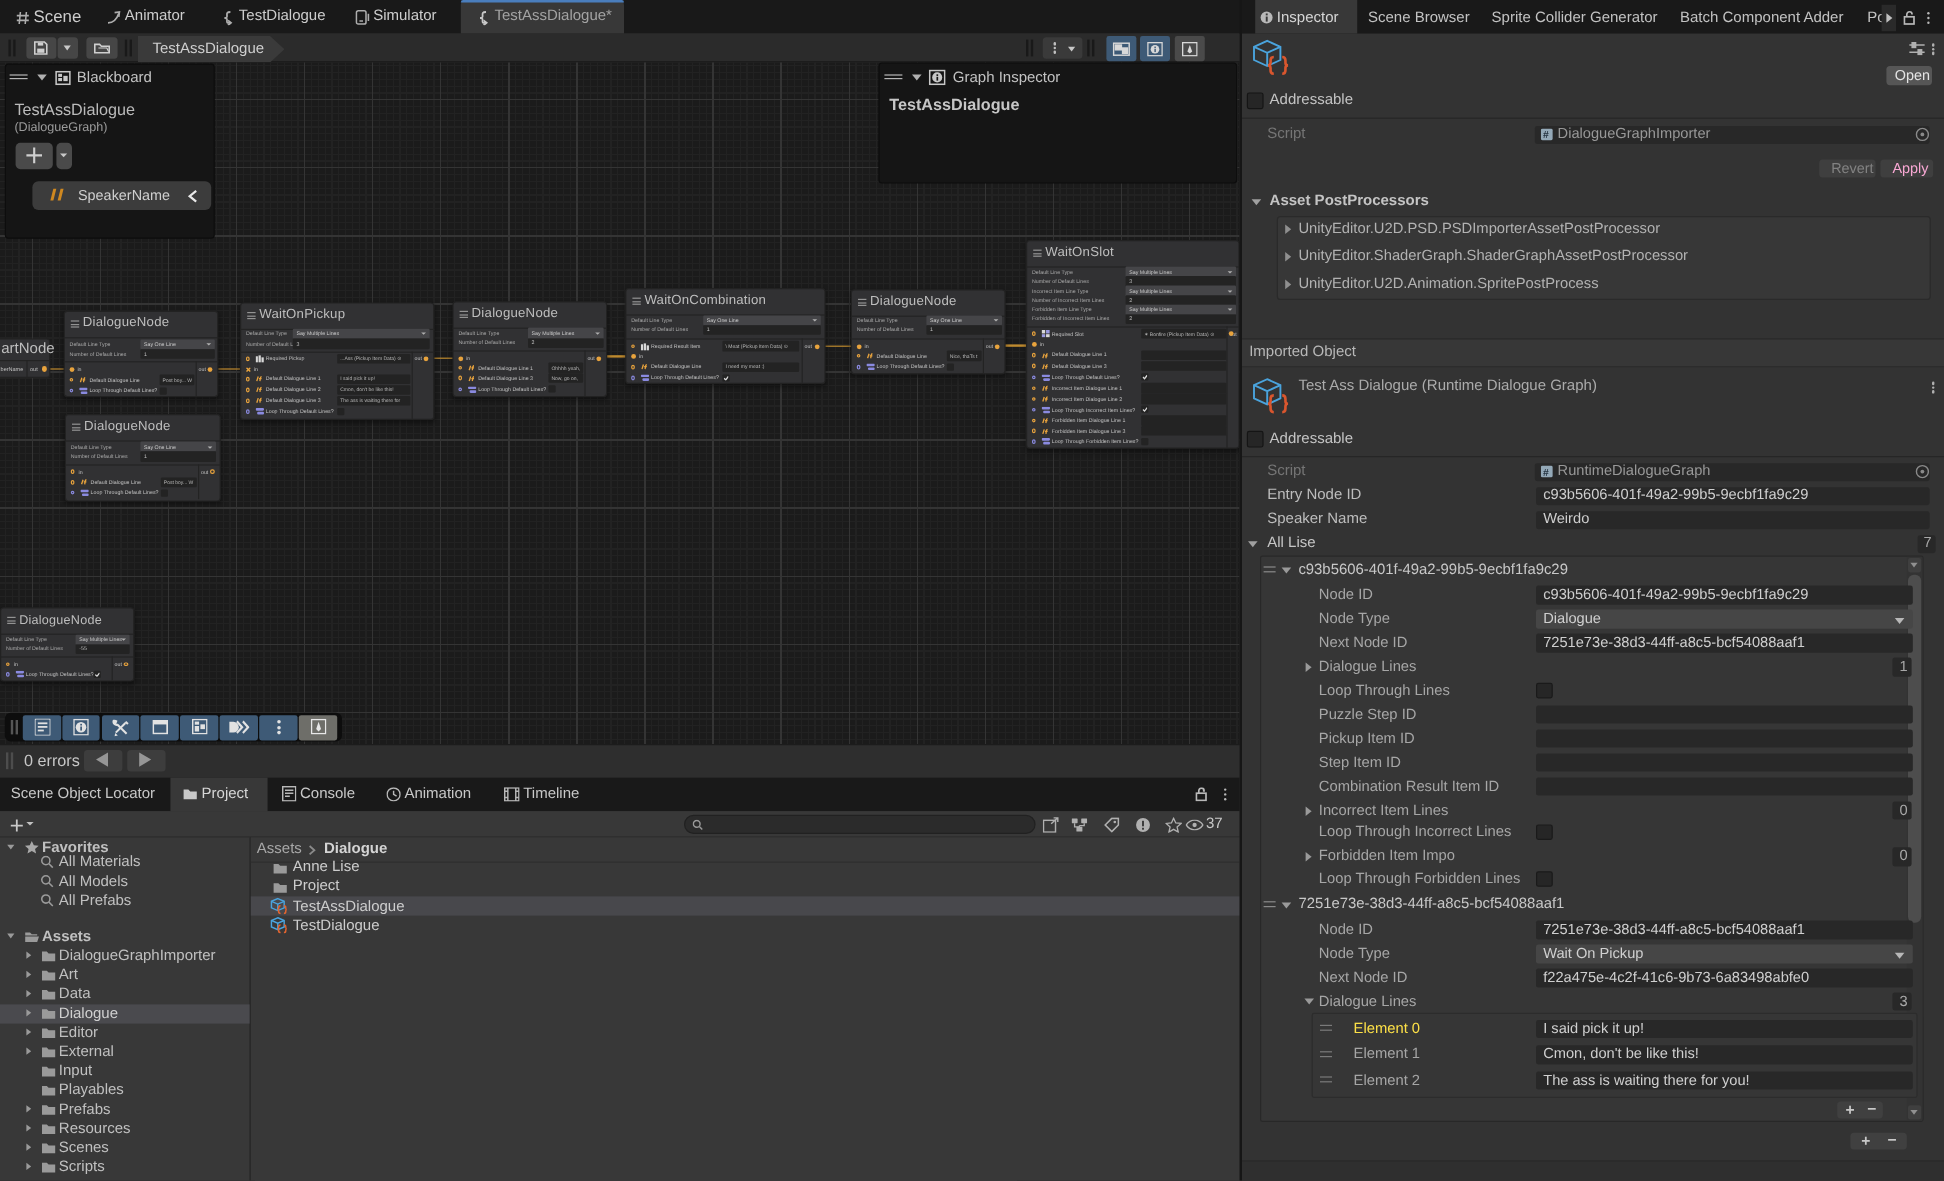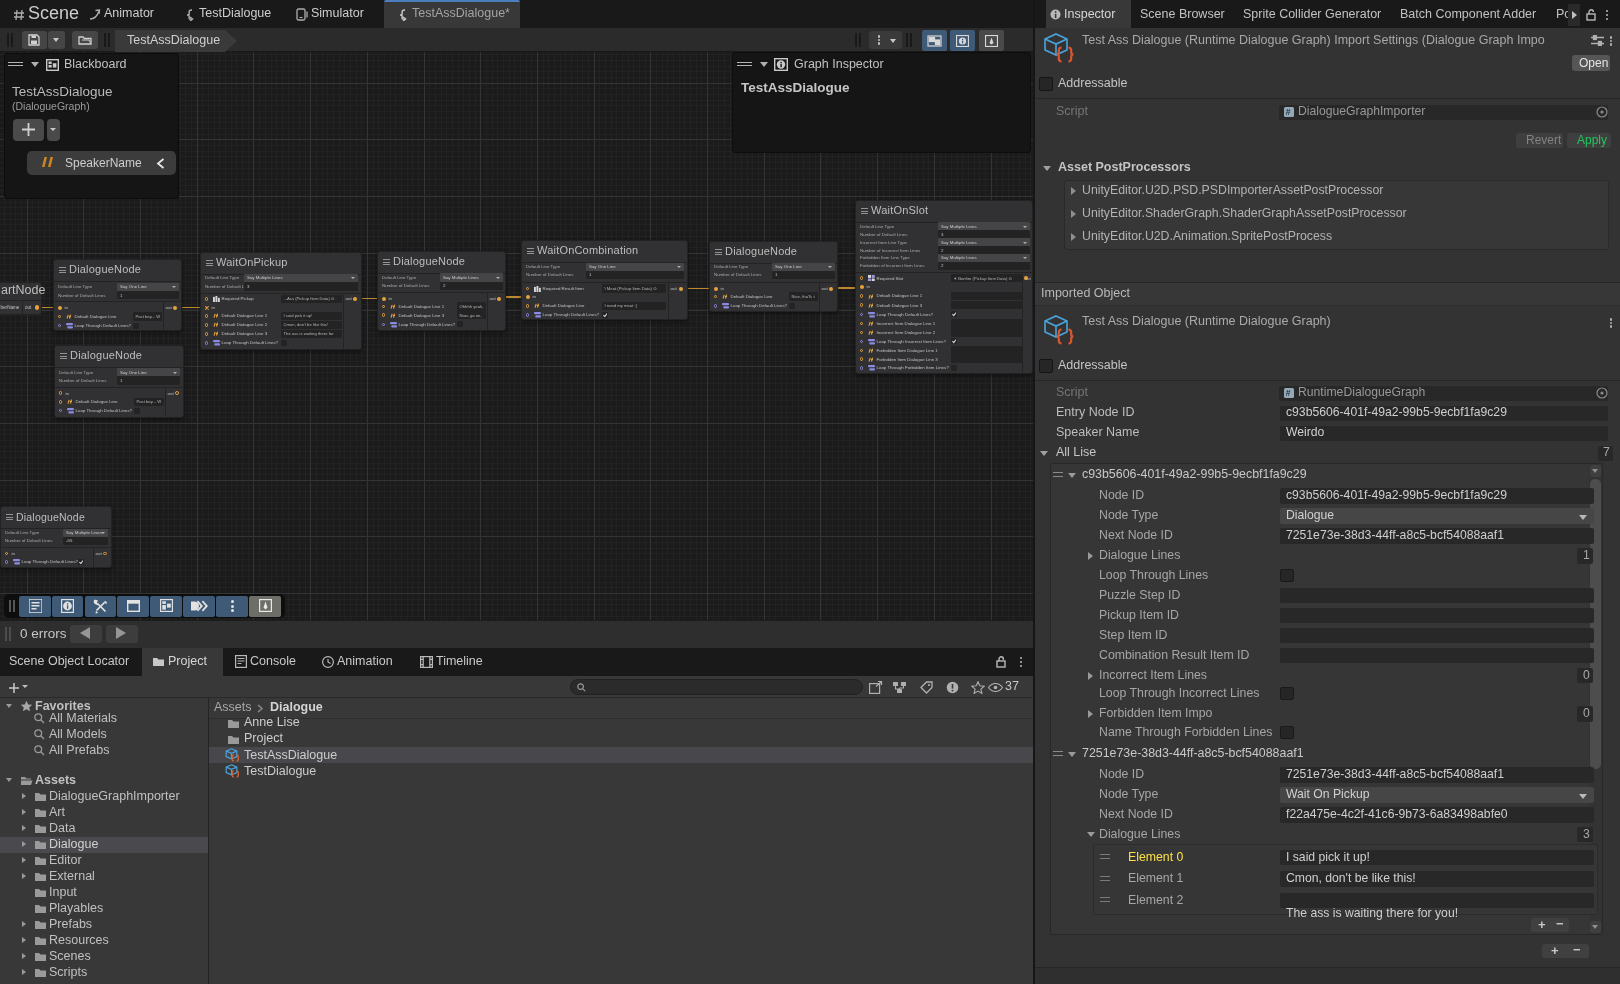--- a/index.html
+++ b/index.html
@@ -4,21 +4,21 @@
 .abs{position:absolute;box-sizing:border-box;}
 #page{position:relative;width:1620px;height:984px;overflow:hidden;background:#333333;}
 </style></head><body>
 <div id="page">
 <div class="abs " style="left:0px;top:0px;width:1620px;height:28px;background:#191919;"></div>
 <svg class="abs" style="left:13px;top:9px" width="12" height="12" viewBox="0 0 12 12">
       <g stroke="#adadad" stroke-width="1.3" fill="none">
         <path d="M4 1 L3 11 M9 1 L8 11 M1 4 L11 4 M1 8 L11 8"></path>
       </g>
     </svg>
-<div class="abs " style="left:28px;top:6.2px;font-size:18px;line-height:15.5px;color:#cdcdcd;font-weight:400;white-space:nowrap;">Scene</div>
+<div class="abs " style="left:28px;top:6.2px;font-size:14px;line-height:15.5px;color:#cdcdcd;font-weight:400;white-space:nowrap;">Scene</div>
 <svg class="abs" style="left:89px;top:9px" width="12" height="11" viewBox="0 0 12 11">
       <g stroke="#adadad" stroke-width="1.4" fill="none">
         <path d="M1 10 C4 10 8 8 10 2"></path>
         <path d="M6.5 1.5 L10.5 1 L10 5" fill="none"></path>
       </g>
     </svg>
 <div class="abs " style="left:104px;top:6.2px;font-size:12.5px;line-height:15.5px;color:#cdcdcd;font-weight:400;white-space:nowrap;">Animator</div>
 <svg class="abs" style="left:183px;top:8px" width="11" height="13" viewBox="0 0 11 13">
       <g stroke="#adadad" stroke-width="1.5" fill="none">
         <path d="M9 2 C3 2 9 7 4 7 C9 7 3 12 9 11"></path>
@@ -919,21 +919,20 @@
 <svg class="abs" style="left:1043px;top:32px" width="31" height="31" viewBox="0 0 31 31">
       <g stroke="#4aa3dc" stroke-width="1.6" fill="none">
  <path d="M13 2 L24 7 V18 L13 23 L2 18 V7 Z"></path>
         <path d="M2 7 L13 12 L24 7 M13 12 V23"></path>
       </g>
  <g stroke="#d9562e" stroke-width="2.2" fill="none">
  <path d="M18.5 15.5 Q15.8 15.5 15.8 18.5 L15.8 20.3 Q15.8 22.5 13.6 22.5 Q15.8 22.5 15.8 24.7 L15.8 26.5 Q15.8 29.5 18.5 29.5"></path>
  <path d="M25.5 15.5 Q28.2 15.5 28.2 18.5 L28.2 20.3 Q28.2 22.5 30.4 22.5 Q28.2 22.5 28.2 24.7 L28.2 26.5 Q28.2 29.5 25.5 29.5"></path>
       </g>
     </svg>
-<div class="abs" style="left:1082px;top:33px;width:505px;height:15px;overflow:hidden;font-size:12.5px;color:#a8a8a8;white-space:nowrap;">Test Ass Dialogue (Runtime Dialogue Graph) Import Settings (Dialogue Graph Impo</div>
 <svg class="abs" style="left:1591px;top:35px" width="13" height="11" viewBox="0 0 13 11">
       <g stroke="#b0b0b0" stroke-width="1.3">
         <path d="M0 2.5 H13 M0 8.5 H13"></path>
         <rect x="2.5" y="0.5" width="2.8" height="4" fill="#b0b0b0"></rect>
         <rect x="7.5" y="6.5" width="2.8" height="4" fill="#b0b0b0"></rect>
       </g>
     </svg>
 <div class="abs " style="left:1609.8px;top:36.199999999999996px;width:2.4px;height:2.4px;border-radius:50%;background:#b0b0b0;"></div>
 <div class="abs " style="left:1609.8px;top:39.8px;width:2.4px;height:2.4px;border-radius:50%;background:#b0b0b0;"></div>
 <div class="abs " style="left:1609.8px;top:43.4px;width:2.4px;height:2.4px;border-radius:50%;background:#b0b0b0;"></div>
@@ -949,21 +948,21 @@
       <text x="1.8" y="8.4" font-size="8.6" font-weight="700" fill="#253341" font-family="Liberation Sans">#</text>
     </svg>
 <div class="abs " style="left:1298px;top:104.4px;font-size:12.2px;line-height:15.127999999999998px;color:#989898;font-weight:400;white-space:nowrap;">DialogueGraphImporter</div>
 <svg class="abs" style="left:1596px;top:106px" width="12" height="12" viewBox="0 0 12 12">
       <circle cx="6" cy="6" r="5" fill="none" stroke="#8a8a8a" stroke-width="1.2"></circle>
       <circle cx="6" cy="6" r="1.6" fill="#8a8a8a"></circle>
     </svg>
 <div class="abs " style="left:1516px;top:132.5px;width:47px;height:15.5px;background:#3f3f3f;border-radius:3px;"></div>
 <div class="abs " style="left:1526px;top:132.6px;font-size:12px;line-height:14.879999999999999px;color:#828282;font-weight:400;white-space:nowrap;">Revert</div>
 <div class="abs " style="left:1567px;top:132.5px;width:44px;height:15.5px;background:#3f3f3f;border-radius:3px;"></div>
-<div class="abs " style="left:1577px;top:132.6px;font-size:12px;line-height:14.879999999999999px;color:#22c55e;font-weight:400;white-space:nowrap;">Apply</div>
+<div class="abs " style="left:1577px;top:132.6px;font-size:12px;line-height:14.879999999999999px;color:#f9a8d4;font-weight:400;white-space:nowrap;">Apply</div>
 <div class="abs " style="left:1043.0px;top:165.5px;width:0px;height:0px;border-left:4.0px solid transparent;border-right:4.0px solid transparent;border-top:5px solid #a0a0a0;width:0;height:0;"></div>
 <div class="abs " style="left:1058px;top:160.2px;font-size:12.5px;line-height:15.5px;color:#c4c4c4;font-weight:700;white-space:nowrap;">Asset PostProcessors</div>
 <div class="abs " style="left:1064px;top:180px;width:545px;height:70px;background:#373737;border:1px solid #2a2a2a;border-radius:3px;"></div>
 <div class="abs " style="left:1070.5px;top:186.5px;width:0px;height:0px;border-top:4.0px solid transparent;border-bottom:4.0px solid transparent;border-left:5px solid #8f8f8f;width:0;height:0;"></div>
 <div class="abs " style="left:1082px;top:182.9px;font-size:12.3px;line-height:15.252px;color:#b2b2b2;font-weight:400;white-space:nowrap;">UnityEditor.U2D.PSD.PSDImporterAssetPostProcessor</div>
 <div class="abs " style="left:1070.5px;top:209.5px;width:0px;height:0px;border-top:4.0px solid transparent;border-bottom:4.0px solid transparent;border-left:5px solid #8f8f8f;width:0;height:0;"></div>
 <div class="abs " style="left:1082px;top:205.9px;font-size:12.3px;line-height:15.252px;color:#b2b2b2;font-weight:400;white-space:nowrap;">UnityEditor.ShaderGraph.ShaderGraphAssetPostProcessor</div>
 <div class="abs " style="left:1070.5px;top:232.5px;width:0px;height:0px;border-top:4.0px solid transparent;border-bottom:4.0px solid transparent;border-left:5px solid #8f8f8f;width:0;height:0;"></div>
 <div class="abs " style="left:1082px;top:228.9px;font-size:12.3px;line-height:15.252px;color:#b2b2b2;font-weight:400;white-space:nowrap;">UnityEditor.U2D.Animation.SpritePostProcess</div>
 <div class="abs " style="left:1035px;top:282px;width:585px;height:1px;background:#262626;"></div>
@@ -1046,21 +1045,21 @@
 <div class="abs " style="left:1087.5px;top:671.5px;width:0px;height:0px;border-top:4.0px solid transparent;border-bottom:4.0px solid transparent;border-left:5px solid #9a9a9a;width:0;height:0;"></div>
 <div class="abs " style="left:1099px;top:667.9px;font-size:12.3px;line-height:15.252px;color:#a6a6a6;font-weight:400;white-space:nowrap;">Incorrect Item Lines</div>
 <div class="abs " style="left:1577px;top:667.7px;width:16px;height:15.5px;background:#282828;border-radius:2px;"></div>
 <div class="abs " style="left:1583px;top:667.9px;font-size:12.2px;line-height:15.127999999999998px;color:#a8a8a8;font-weight:400;white-space:nowrap;">0</div>
 <div class="abs " style="left:1099px;top:685.9px;font-size:12.3px;line-height:15.252px;color:#a6a6a6;font-weight:400;white-space:nowrap;">Loop Through Incorrect Lines</div>
 <div class="abs " style="left:1280px;top:686.5px;width:13.5px;height:13.5px;background:#262626;border:1px solid #1a1a1a;border-radius:2px;"></div>
 <div class="abs " style="left:1087.5px;top:710.0px;width:0px;height:0px;border-top:4.0px solid transparent;border-bottom:4.0px solid transparent;border-left:5px solid #9a9a9a;width:0;height:0;"></div>
 <div class="abs " style="left:1099px;top:706.4px;font-size:12.3px;line-height:15.252px;color:#a6a6a6;font-weight:400;white-space:nowrap;">Forbidden Item Impo</div>
 <div class="abs " style="left:1577px;top:706.2px;width:16px;height:15.5px;background:#282828;border-radius:2px;"></div>
 <div class="abs " style="left:1583px;top:706.4px;font-size:12.2px;line-height:15.127999999999998px;color:#a8a8a8;font-weight:400;white-space:nowrap;">0</div>
-<div class="abs " style="left:1099px;top:724.9px;font-size:12.3px;line-height:15.252px;color:#a6a6a6;font-weight:400;white-space:nowrap;">Name Through Forbidden Lines</div>
+<div class="abs " style="left:1099px;top:724.9px;font-size:12.3px;line-height:15.252px;color:#a6a6a6;font-weight:400;white-space:nowrap;">Loop Through Forbidden Lines</div>
 <div class="abs " style="left:1280px;top:725.5px;width:13.5px;height:13.5px;background:#262626;border:1px solid #1a1a1a;border-radius:2px;"></div>
 <div class="abs " style="left:1053px;top:750.5px;width:10px;height:1.4px;background:#8a8a8a;"></div>
 <div class="abs " style="left:1053px;top:754.5px;width:10px;height:1.4px;background:#8a8a8a;"></div>
 <div class="abs " style="left:1068.0px;top:751.5px;width:0px;height:0px;border-left:4.0px solid transparent;border-right:4.0px solid transparent;border-top:5px solid #9a9a9a;width:0;height:0;"></div>
 <div class="abs " style="left:1082px;top:746.3px;font-size:12.4px;line-height:15.376px;color:#c8c8c8;font-weight:400;white-space:nowrap;">7251e73e-38d3-44ff-a8c5-bcf54088aaf1</div>
 <div class="abs " style="left:1099px;top:767.4px;font-size:12.3px;line-height:15.252px;color:#a6a6a6;font-weight:400;white-space:nowrap;">Node ID</div>
 <div class="abs " style="left:1280px;top:767.2px;width:314px;height:15.5px;background:#282828;border-radius:2px;"></div>
 <div class="abs " style="left:1286px;top:767.4px;font-size:12.2px;line-height:15.127999999999998px;color:#cfcfcf;font-weight:400;white-space:nowrap;">7251e73e-38d3-44ff-a8c5-bcf54088aaf1</div>
 <div class="abs " style="left:1099px;top:787.4px;font-size:12.3px;line-height:15.252px;color:#a6a6a6;font-weight:400;white-space:nowrap;">Node Type</div>
 <div class="abs " style="left:1280px;top:787.2px;width:314px;height:15.5px;background:#464646;border-radius:2px;"></div>
@@ -1081,21 +1080,21 @@
 <div class="abs " style="left:1286px;top:849.9px;font-size:12.2px;line-height:15.127999999999998px;color:#cfcfcf;font-weight:400;white-space:nowrap;">I said pick it up!</div>
 <div class="abs " style="left:1100px;top:875.5px;width:10px;height:1.3px;background:#7a7a7a;"></div>
 <div class="abs " style="left:1100px;top:879.5px;width:10px;height:1.3px;background:#7a7a7a;"></div>
 <div class="abs " style="left:1128px;top:871.4px;font-size:12.3px;line-height:15.252px;color:#a6a6a6;font-weight:400;white-space:nowrap;">Element 1</div>
 <div class="abs " style="left:1280px;top:871.2px;width:314px;height:15.5px;background:#282828;border-radius:2px;"></div>
 <div class="abs " style="left:1286px;top:871.4px;font-size:12.2px;line-height:15.127999999999998px;color:#cfcfcf;font-weight:400;white-space:nowrap;">Cmon, don't be like this!</div>
 <div class="abs " style="left:1100px;top:897.0px;width:10px;height:1.3px;background:#7a7a7a;"></div>
 <div class="abs " style="left:1100px;top:901.0px;width:10px;height:1.3px;background:#7a7a7a;"></div>
 <div class="abs " style="left:1128px;top:892.9px;font-size:12.3px;line-height:15.252px;color:#a6a6a6;font-weight:400;white-space:nowrap;">Element 2</div>
 <div class="abs " style="left:1280px;top:892.7px;width:314px;height:15.5px;background:#282828;border-radius:2px;"></div>
-<div class="abs " style="left:1286px;top:892.9px;font-size:12.2px;line-height:15.127999999999998px;color:#cfcfcf;font-weight:400;white-space:nowrap;margin-top:13px;">The ass is waiting there for you!</div>
+<div class="abs " style="left:1286px;top:892.9px;font-size:12.2px;line-height:15.127999999999998px;color:#cfcfcf;font-weight:400;white-space:nowrap;">The ass is waiting there for you!</div>
 <div class="abs " style="left:1531px;top:918px;width:38px;height:14px;background:#404040;border-radius:3px;"></div>
 <div class="abs " style="left:1538px;top:916.9px;font-size:13px;line-height:16.12px;color:#c8c8c8;font-weight:700;white-space:nowrap;">+</div>
 <div class="abs " style="left:1556px;top:915.9px;font-size:13px;line-height:16.12px;color:#c8c8c8;font-weight:700;white-space:nowrap;">−</div>
 <div class="abs " style="left:1542px;top:944px;width:47px;height:14px;background:#404040;border-radius:3px;"></div>
 <div class="abs " style="left:1551px;top:942.9px;font-size:13px;line-height:16.12px;color:#c8c8c8;font-weight:700;white-space:nowrap;">+</div>
 <div class="abs " style="left:1573px;top:941.9px;font-size:13px;line-height:16.12px;color:#c8c8c8;font-weight:700;white-space:nowrap;">−</div>
 <div class="abs " style="left:1035px;top:967px;width:585px;height:1px;background:#262626;"></div>
 <div class="abs " style="left:1035px;top:968px;width:585px;height:16px;background:#2f2f2f;"></div>
 </div>
 </body></html>

